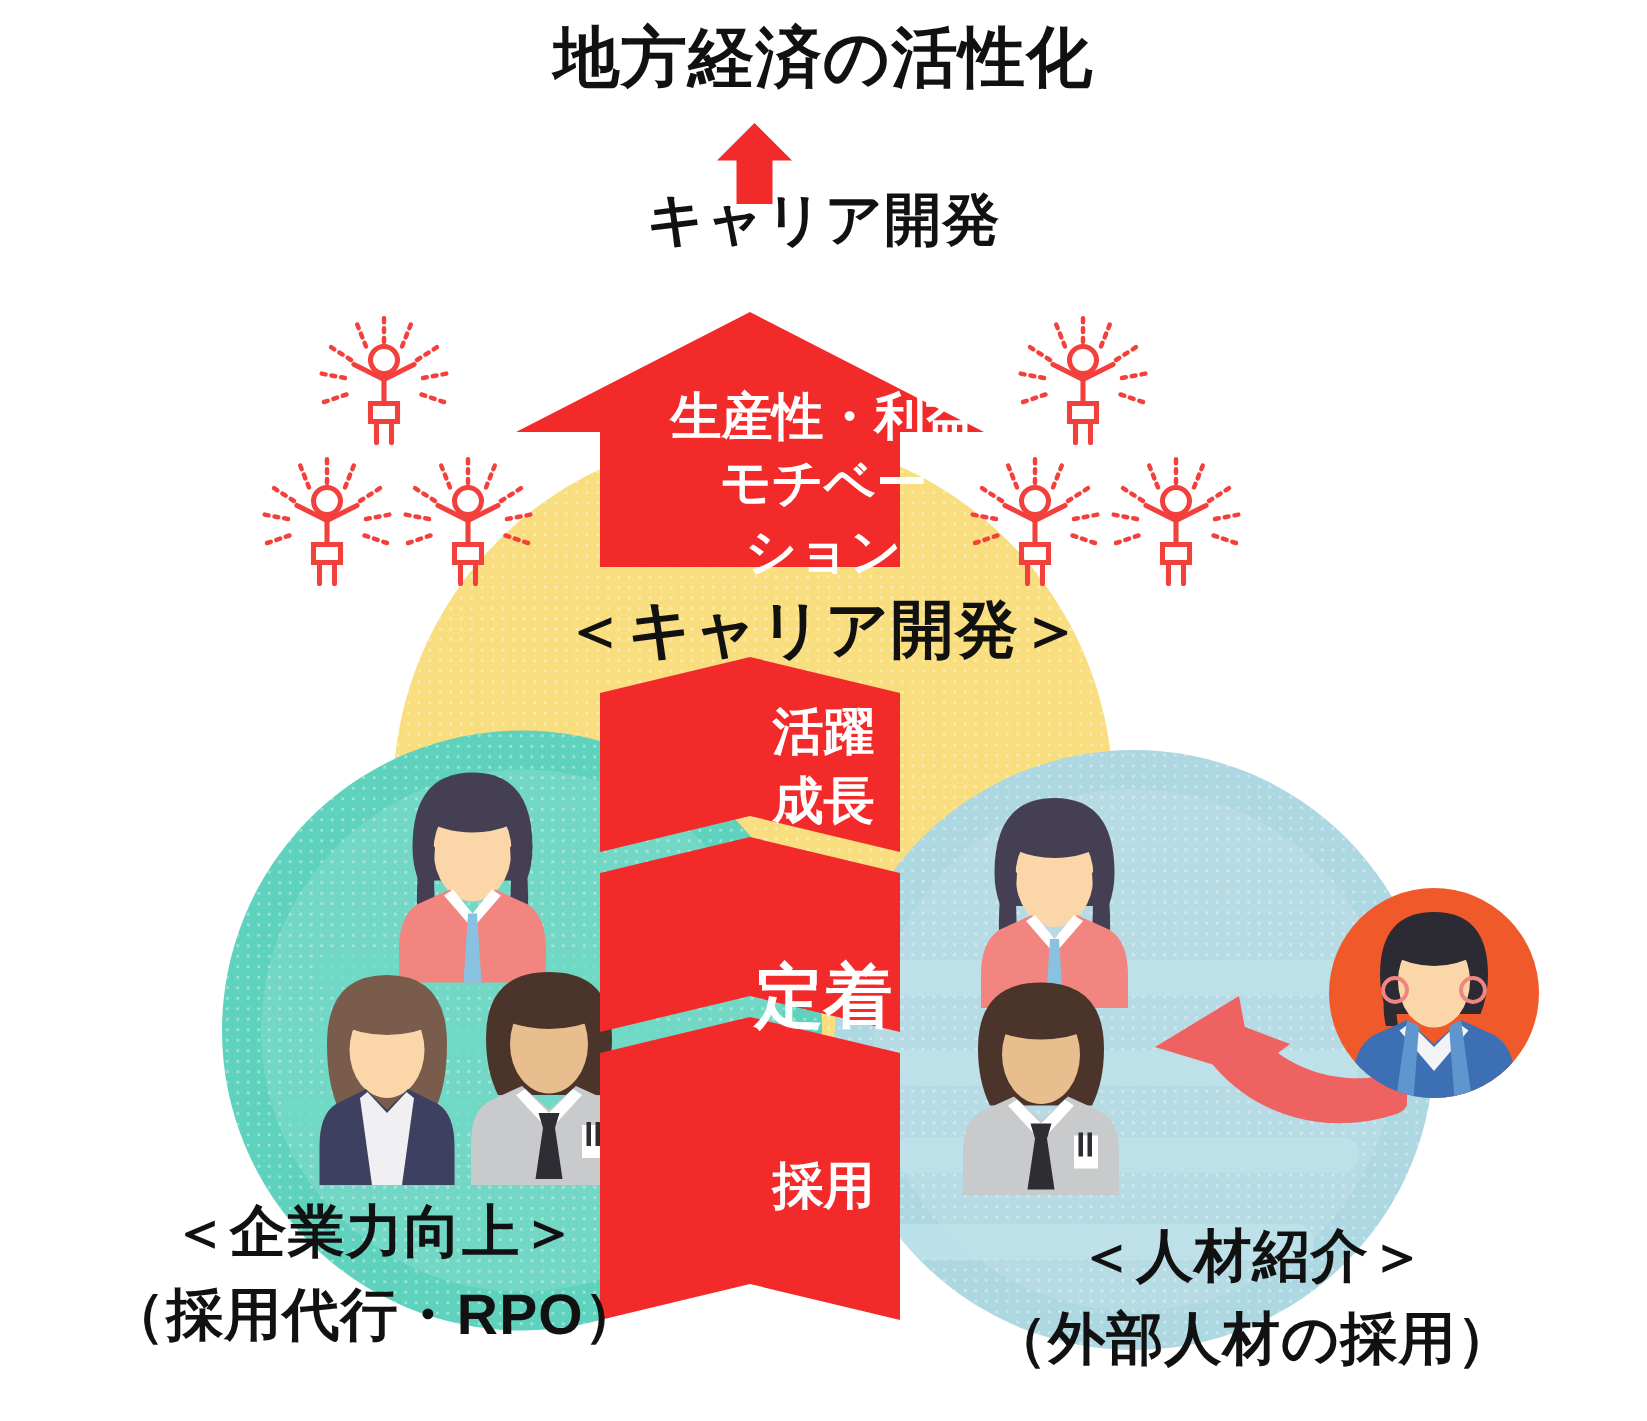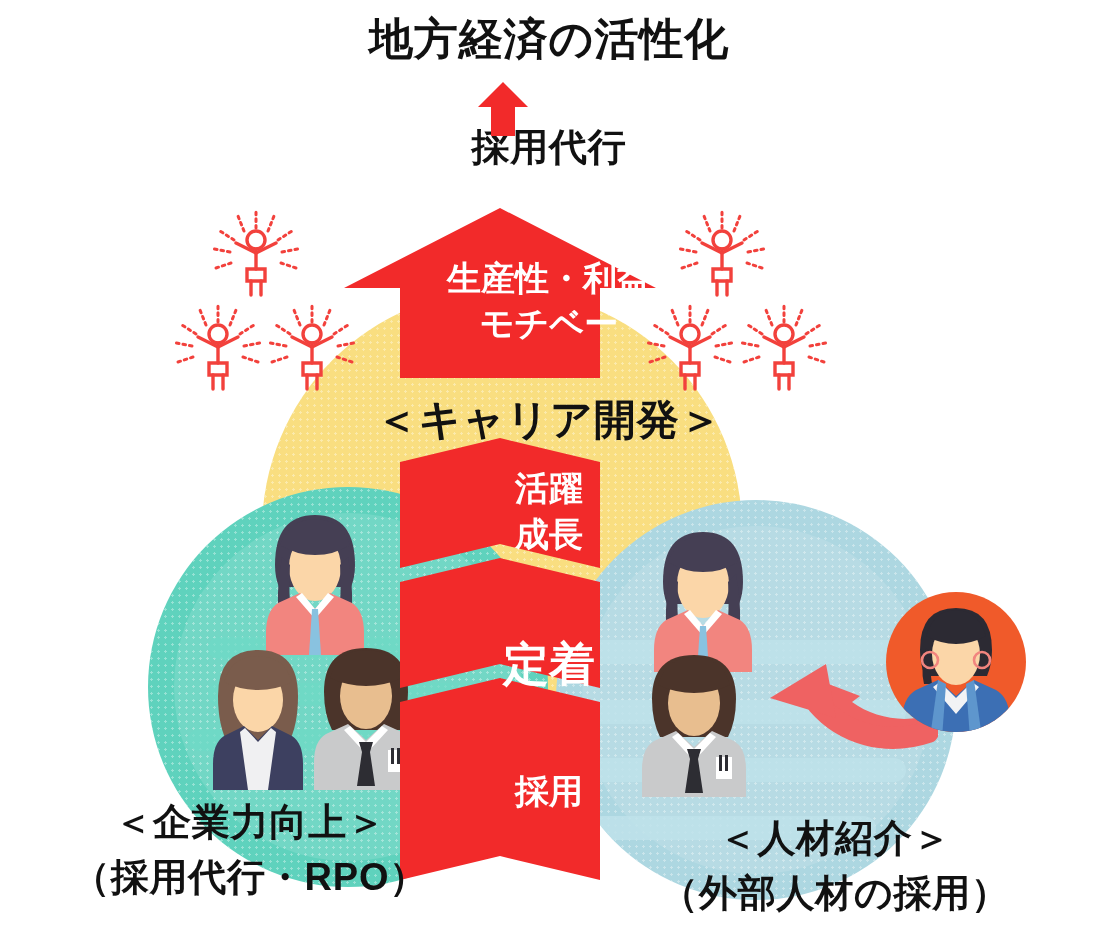--- a/index.html
+++ b/index.html
@@ -120,21 +120,21 @@
 <body>
 
 <div id="stage">
 
   <div class="hl" id="goal-title">地方経済の活性化</div>
 
   <svg class="mini-arrow" id="goal-arrow" style="top:80px;height:56px;" viewBox="0 0 54 56">
     <polygon points="27,2 52,27 39,27 39,56 15,56 15,27 2,27" fill="#F22A2A"></polygon>
   </svg>
 
-  <div class="hl" id="corp-title">採用代行</div>
+  <div class="hl" id="corp-title">キャリア開発</div>
 
   <div class="circle" id="circle-yellow">
     <div class="dots"></div>
   </div>
 
   <div class="circle" id="circle-teal">
     <div class="dots"></div>
     <div class="inner-ring" style="left:26px;top:26px;width:348px;height:348px;"></div>
   </div>
 
@@ -261,21 +261,22 @@
 
     <polygon points="400,262 500,238 600,262 600,368 500,344 400,368" fill="#F22A2A"></polygon>
 
     <polygon points="400,382 500,358 600,382 600,488 500,464 400,488" fill="#F22A2A"></polygon>
 
     <polygon points="400,502 500,478 600,502 600,680 500,656 400,680" fill="#F22A2A"></polygon>
   </svg>
 
   <div class="abs" style="left:0;right:0;top:256px;text-align:center;z-index:24;">
     <div style="color:#fff;font-size:34px;font-weight:bold;line-height:1.32;">生産性・利益</div>
-    <div style="color:#fff;font-size:34px;font-weight:bold;line-height:1.32;">モチベー</div>
+    <div style="color:#fff;font-size:34px;font-weight:bold;line-height:1.32;font-family:Liberation Serif, serif;">モチベー</div>
+    <div style="color:#fff;font-size:34px;font-weight:bold;line-height:1.32;">ション</div>
   </div>
 
   <div class="hl" id="career-label">＜キャリア開発＞</div>
 
   <div class="abs" style="left:0;right:0;top:466px;text-align:center;z-index:24;">
     <div style="color:#fff;font-size:34px;font-weight:bold;line-height:1.35;">活躍</div>
     <div style="color:#fff;font-size:34px;font-weight:bold;line-height:1.35;">成長</div>
   </div>
 
   <div class="abs" style="left:0;right:0;top:633px;text-align:center;z-index:24;">

